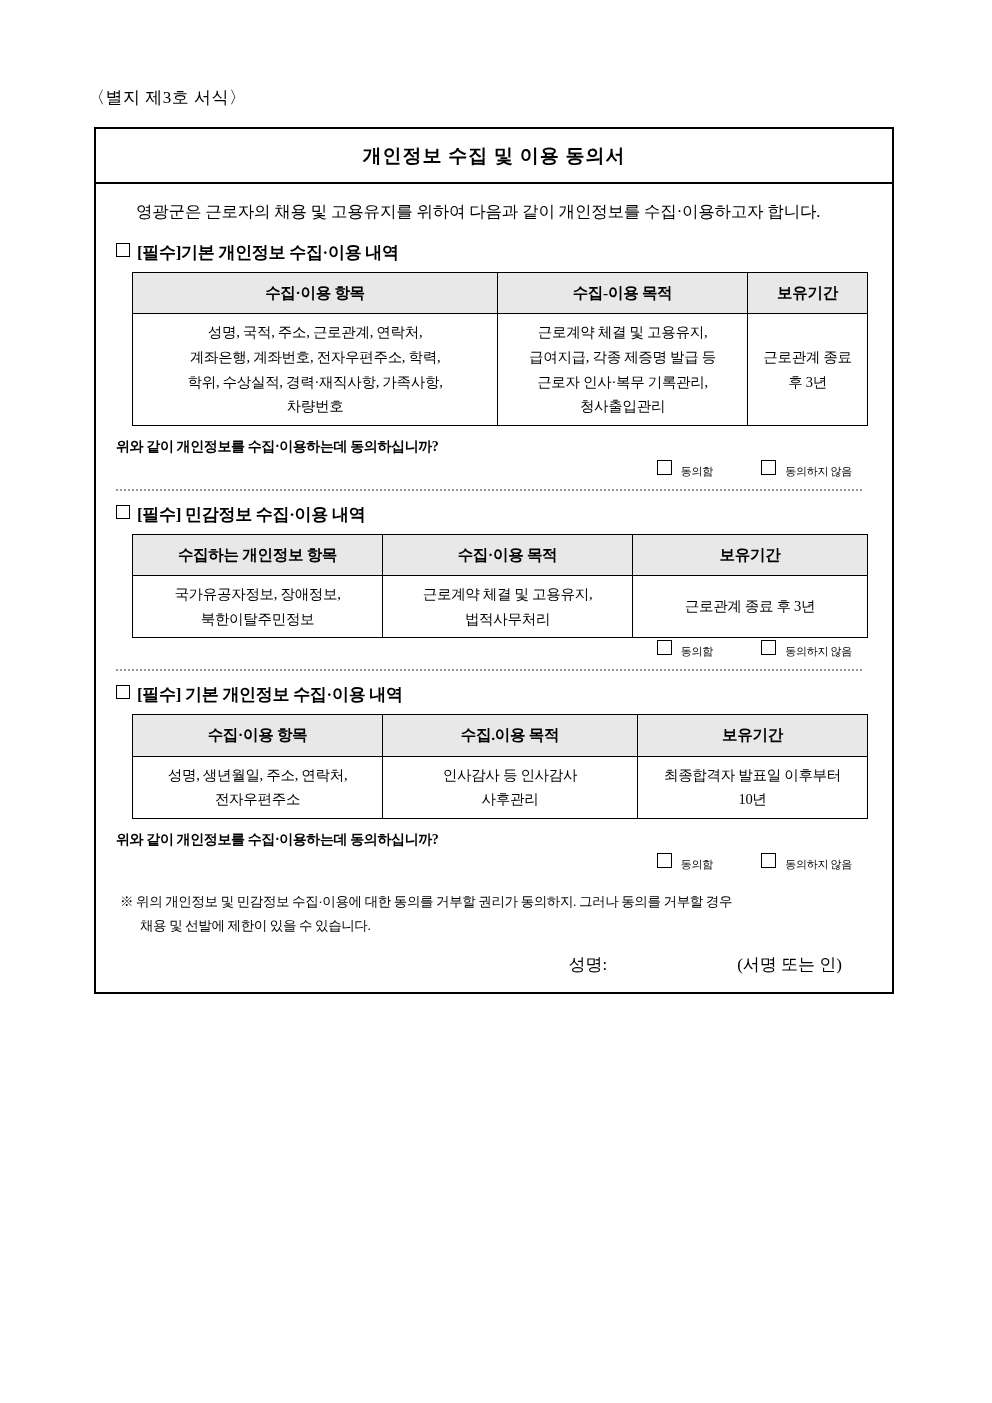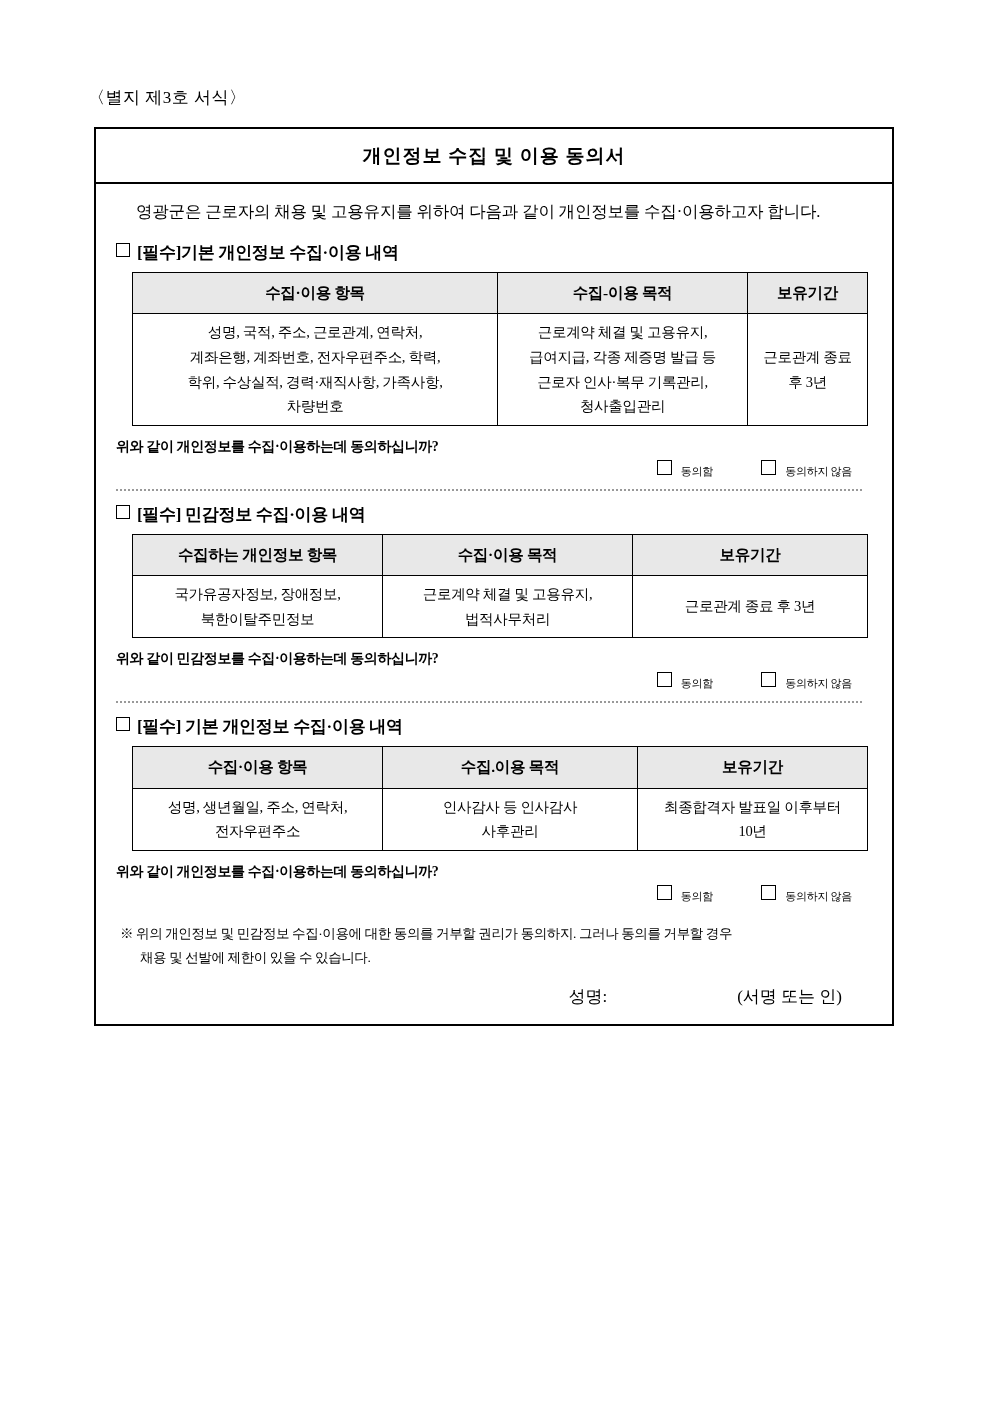--- a/index.html
+++ b/index.html
@@ -237,21 +237,20 @@
           <tr>
             <td style="white-space:pre-line">국가유공자정보, 장애정보,
 북한이탈주민정보</td>
             <td style="white-space:pre-line">근로계약 체결 및 고용유지,
 법적사무처리</td>
             <td style="white-space:pre-line">근로관계 종료 후 3년</td>
           </tr>
         </tbody>
       </table>
 
-      <div class="question">위와 같이 민감정보를 수집·이용하는데 동의하십니까?</div>
       <div class="answer-row">
         <span class="opt"><span class="cbox"></span><span>동의함</span></span>
         <span class="opt"><span class="cbox"></span><span>동의하지 않음</span></span>
       </div>
 
       <hr class="divider">
 
       <div class="section-head">
         <span class="cbox"></span><span>[필수] 기본 개인정보 수집·이용 내역</span>
       </div>

